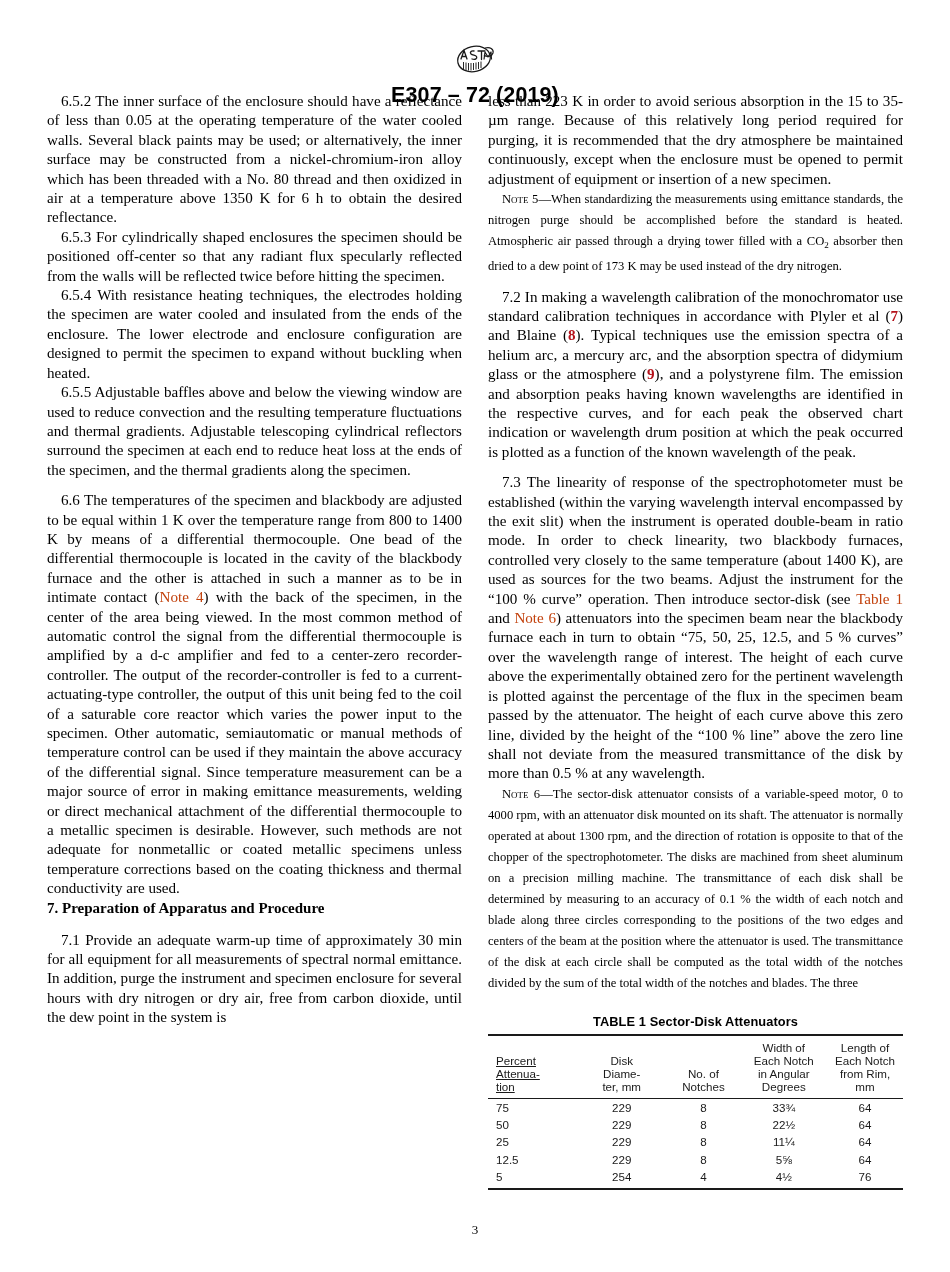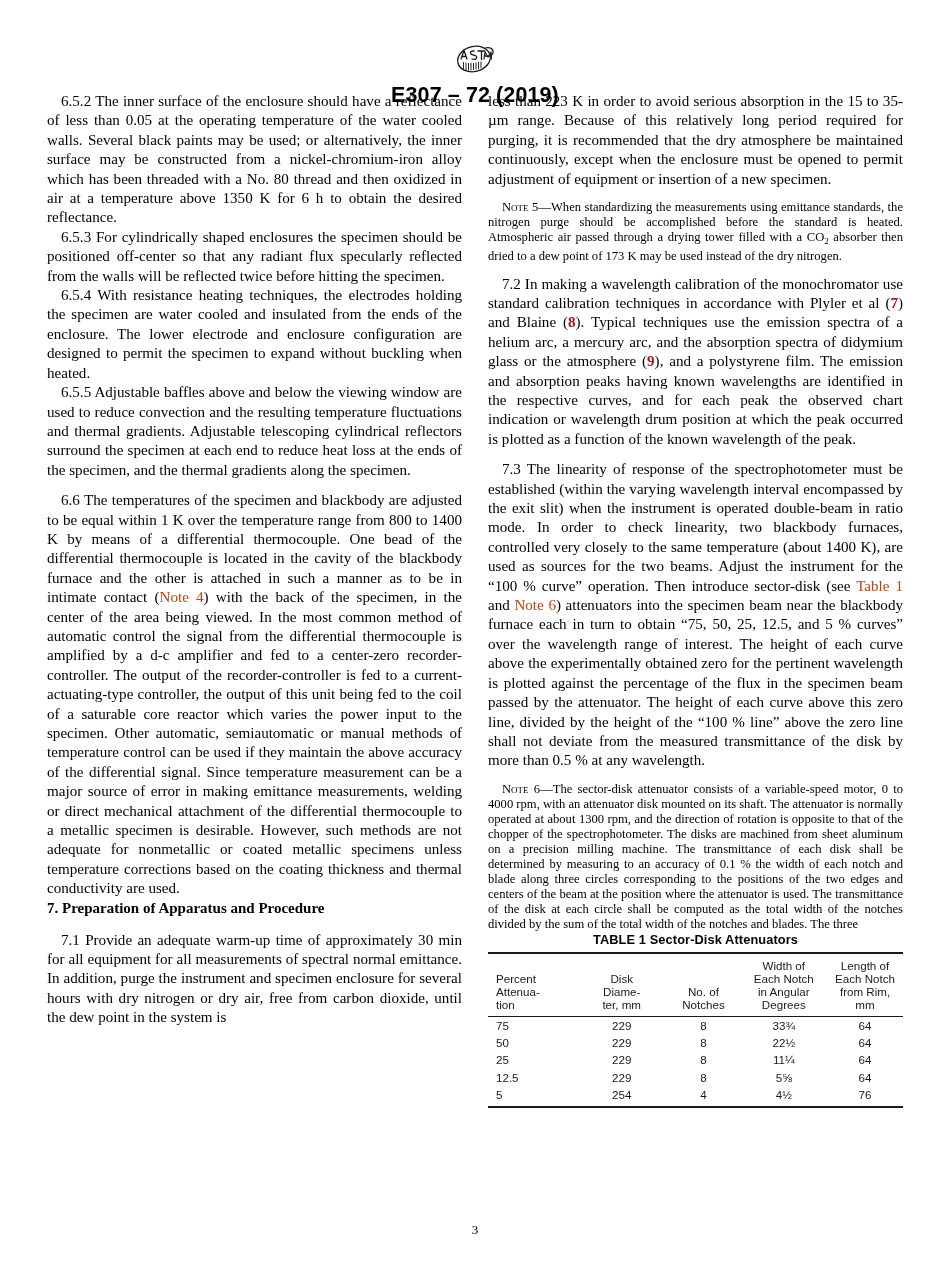--- a/index.html
+++ b/index.html
@@ -73,23 +73,22 @@
   p.cont {
     text-indent: 0;
   }
   p.spaced-before {
     margin-top: 11px;
   }
 
   
   p.note {
     font-size: 12.6px;
-    line-height: 15px;
+    line-height: 21px;
     text-indent: 14px;
-    margin-top: 11px;
     text-align: justify;
   }
   .note-label {
     font-variant: small-caps;
     font-size: 12.6px;
   }
 
   
   h2.section {
     font-family: "Liberation Serif", serif;
@@ -101,20 +100,21 @@
   }
   .sec-gap-before { margin-top: 24px; }
   .sec-gap-after  { margin-top: 13px; }
   .reflink { color: #c2410c; }
   .refbold { color: #B5121B; font-weight: bold; }
 
   sub { font-size: 0.72em; vertical-align: -0.28em; }
 
   
   .table-wrap {
+    margin-top: 20px;
     width: 415px;
   }
   .table-title {
     font-family: "Liberation Sans", sans-serif;
     font-weight: bold;
     font-size: 12.8px;
     text-align: center;
     margin-bottom: 5px;
     letter-spacing: 0.1px;
   }
@@ -141,21 +141,21 @@
   table.data tbody td {
     padding: 1px 2px;
     line-height: 15.4px;
     text-align: center;
   }
   table.data tbody tr:last-child td {
     border-bottom: 2.1px solid #1a1a1a;
     padding-bottom: 3px;
   }
   .c1 { width: 84px; text-align: left !important; padding-left: 8px !important; }
-  .c1h { width: 84px; text-align: left !important; padding-left: 8px !important; }
+  .c1h { width: 84px; text-align: left !important; padding-left: 8px !important; text-decoration: underline; }
   .c2 { width: 92px; }
   .c3 { width: 74px; }
   .c4 { width: 88px; }
   .c5 { width: 77px; }
 
   
   .hdr-stack { display: block; }
 
   
   .page-number {

